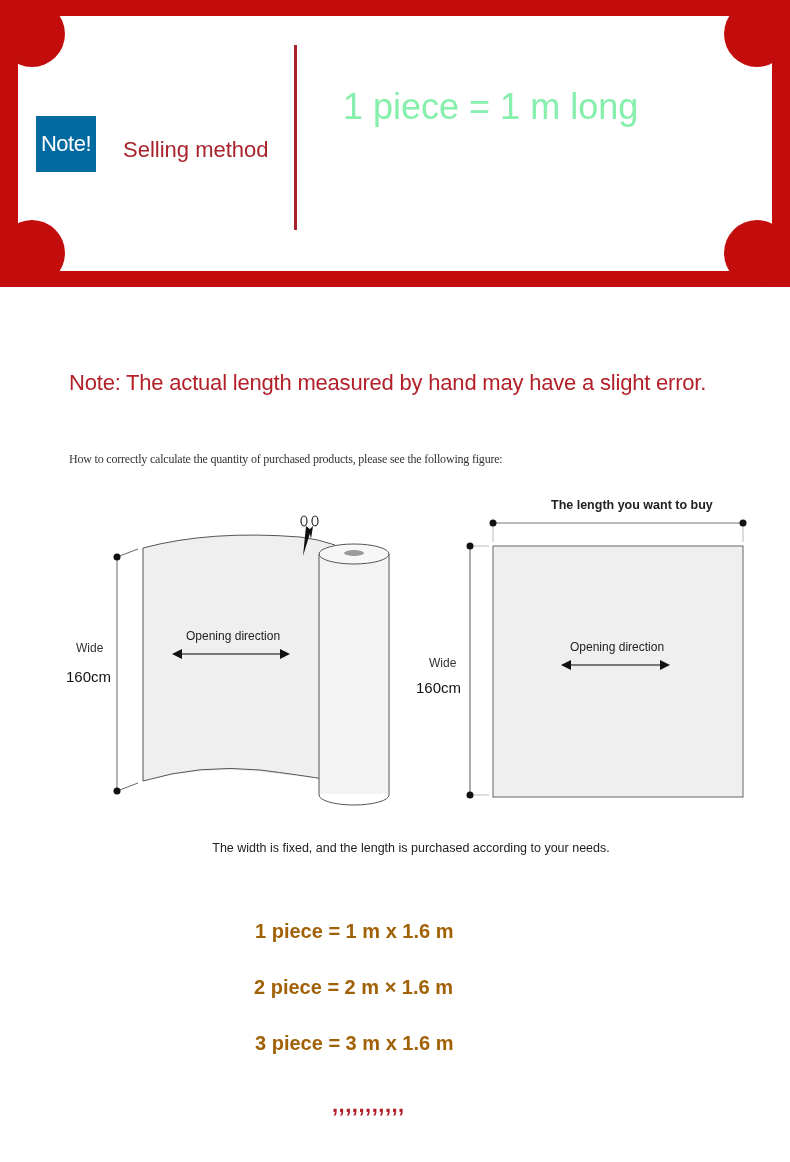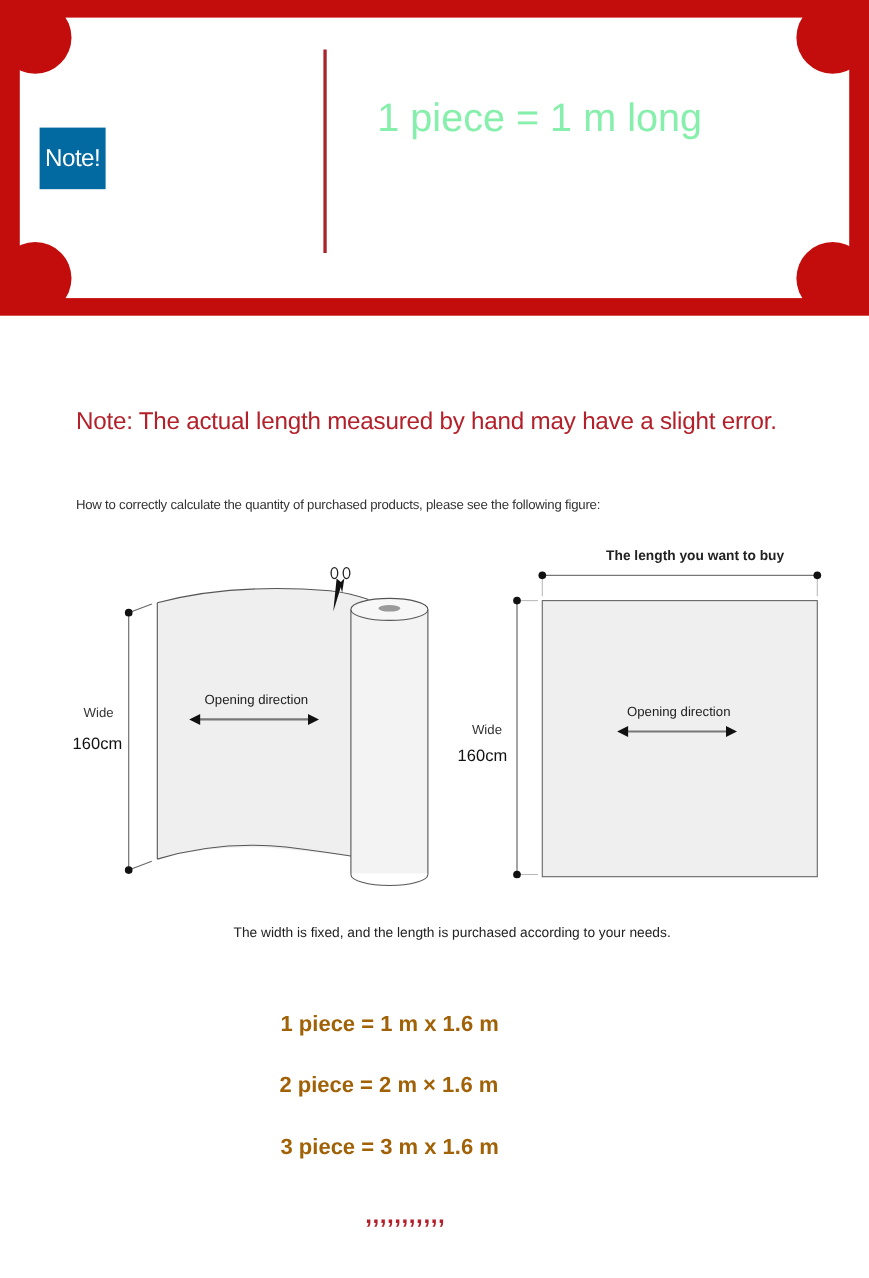--- a/index.html
+++ b/index.html
@@ -15,21 +15,21 @@
     .corner.bl { left: -1px; top: 220px; }
     .corner.br { left: 724px; top: 220px; }
 
     .note-badge { position: absolute; left: 36px; top: 116px; width: 60px; height: 56px; background: #0369a1; color: #ffffff; font-size: 22px; line-height: 56px; text-align: center; letter-spacing: -0.5px; }
     .selling-method { position: absolute; left: 123px; top: 137px; font-size: 22px; color: #a8232b; white-space: nowrap; }
     .divider { position: absolute; left: 294px; top: 45px; width: 3px; height: 185px; background: #a8232b; }
     .headline-1 { position: absolute; left: 343px; top: 86px; font-size: 36px; color: #86efac; white-space: nowrap; }
     .headline-2 { position: absolute; left: 330px; top: 153px; font-size: 38px; color: #a8232b; white-space: nowrap; }
 
     .warning { position: absolute; left: 69px; top: 370px; font-size: 22px; color: #b3202a; white-space: nowrap; letter-spacing: -0.2px; }
-    .howto { position: absolute; left: 69px; top: 452px; font-size: 12px; color: #333333; white-space: nowrap; letter-spacing: -0.2px; }
+    .howto { position: absolute; left: 69px; top: 452px; font-size: 12px; color: #333333; white-space: nowrap; letter-spacing: -0.2px; font-family: Liberation Serif, serif; }
     .diagram { position: absolute; left: 0; top: 480px; }
 
     .caption { position: absolute; left: 0; width: 822px; top: 841px; text-align: center; font-size: 12.5px; color: #222222; white-space: nowrap; }
 
     .formula { position: absolute; left: 255px; font-size: 20px; color: #a16207; white-space: nowrap; font-weight: bold; }
     .formula.f1 { top: 920px; }
     .formula.f2 { top: 976px; left: 254px; text-align: right; }
     .formula.f3 { top: 1032px; }
     .ellipsis { position: absolute; left: 332px; top: 1092px; font-size: 22px; font-weight: bold; color: #b3202a; letter-spacing: 0.5px; white-space: nowrap; }
   </style>
@@ -37,20 +37,21 @@
 <body>
 
 <div class="banner">
   <div class="banner-inner"></div>
   <div class="corner tl"></div>
   <div class="corner tr"></div>
   <div class="corner bl"></div>
   <div class="corner br"></div>
 
   <div class="note-badge">Note!</div>
+  <div class="selling-method">Selling method</div>
   <div class="divider"></div>
   <div class="headline-1">1 piece = 1 m long</div>
 </div>
 
 <div class="warning">Note: The actual length measured by hand may have a slight error.</div>
 <div class="howto">How to correctly calculate the quantity of purchased products, please see the following figure:</div>
 
 <svg class="diagram" width="790" height="340" viewBox="0 480 790 340">
 
   <g>

